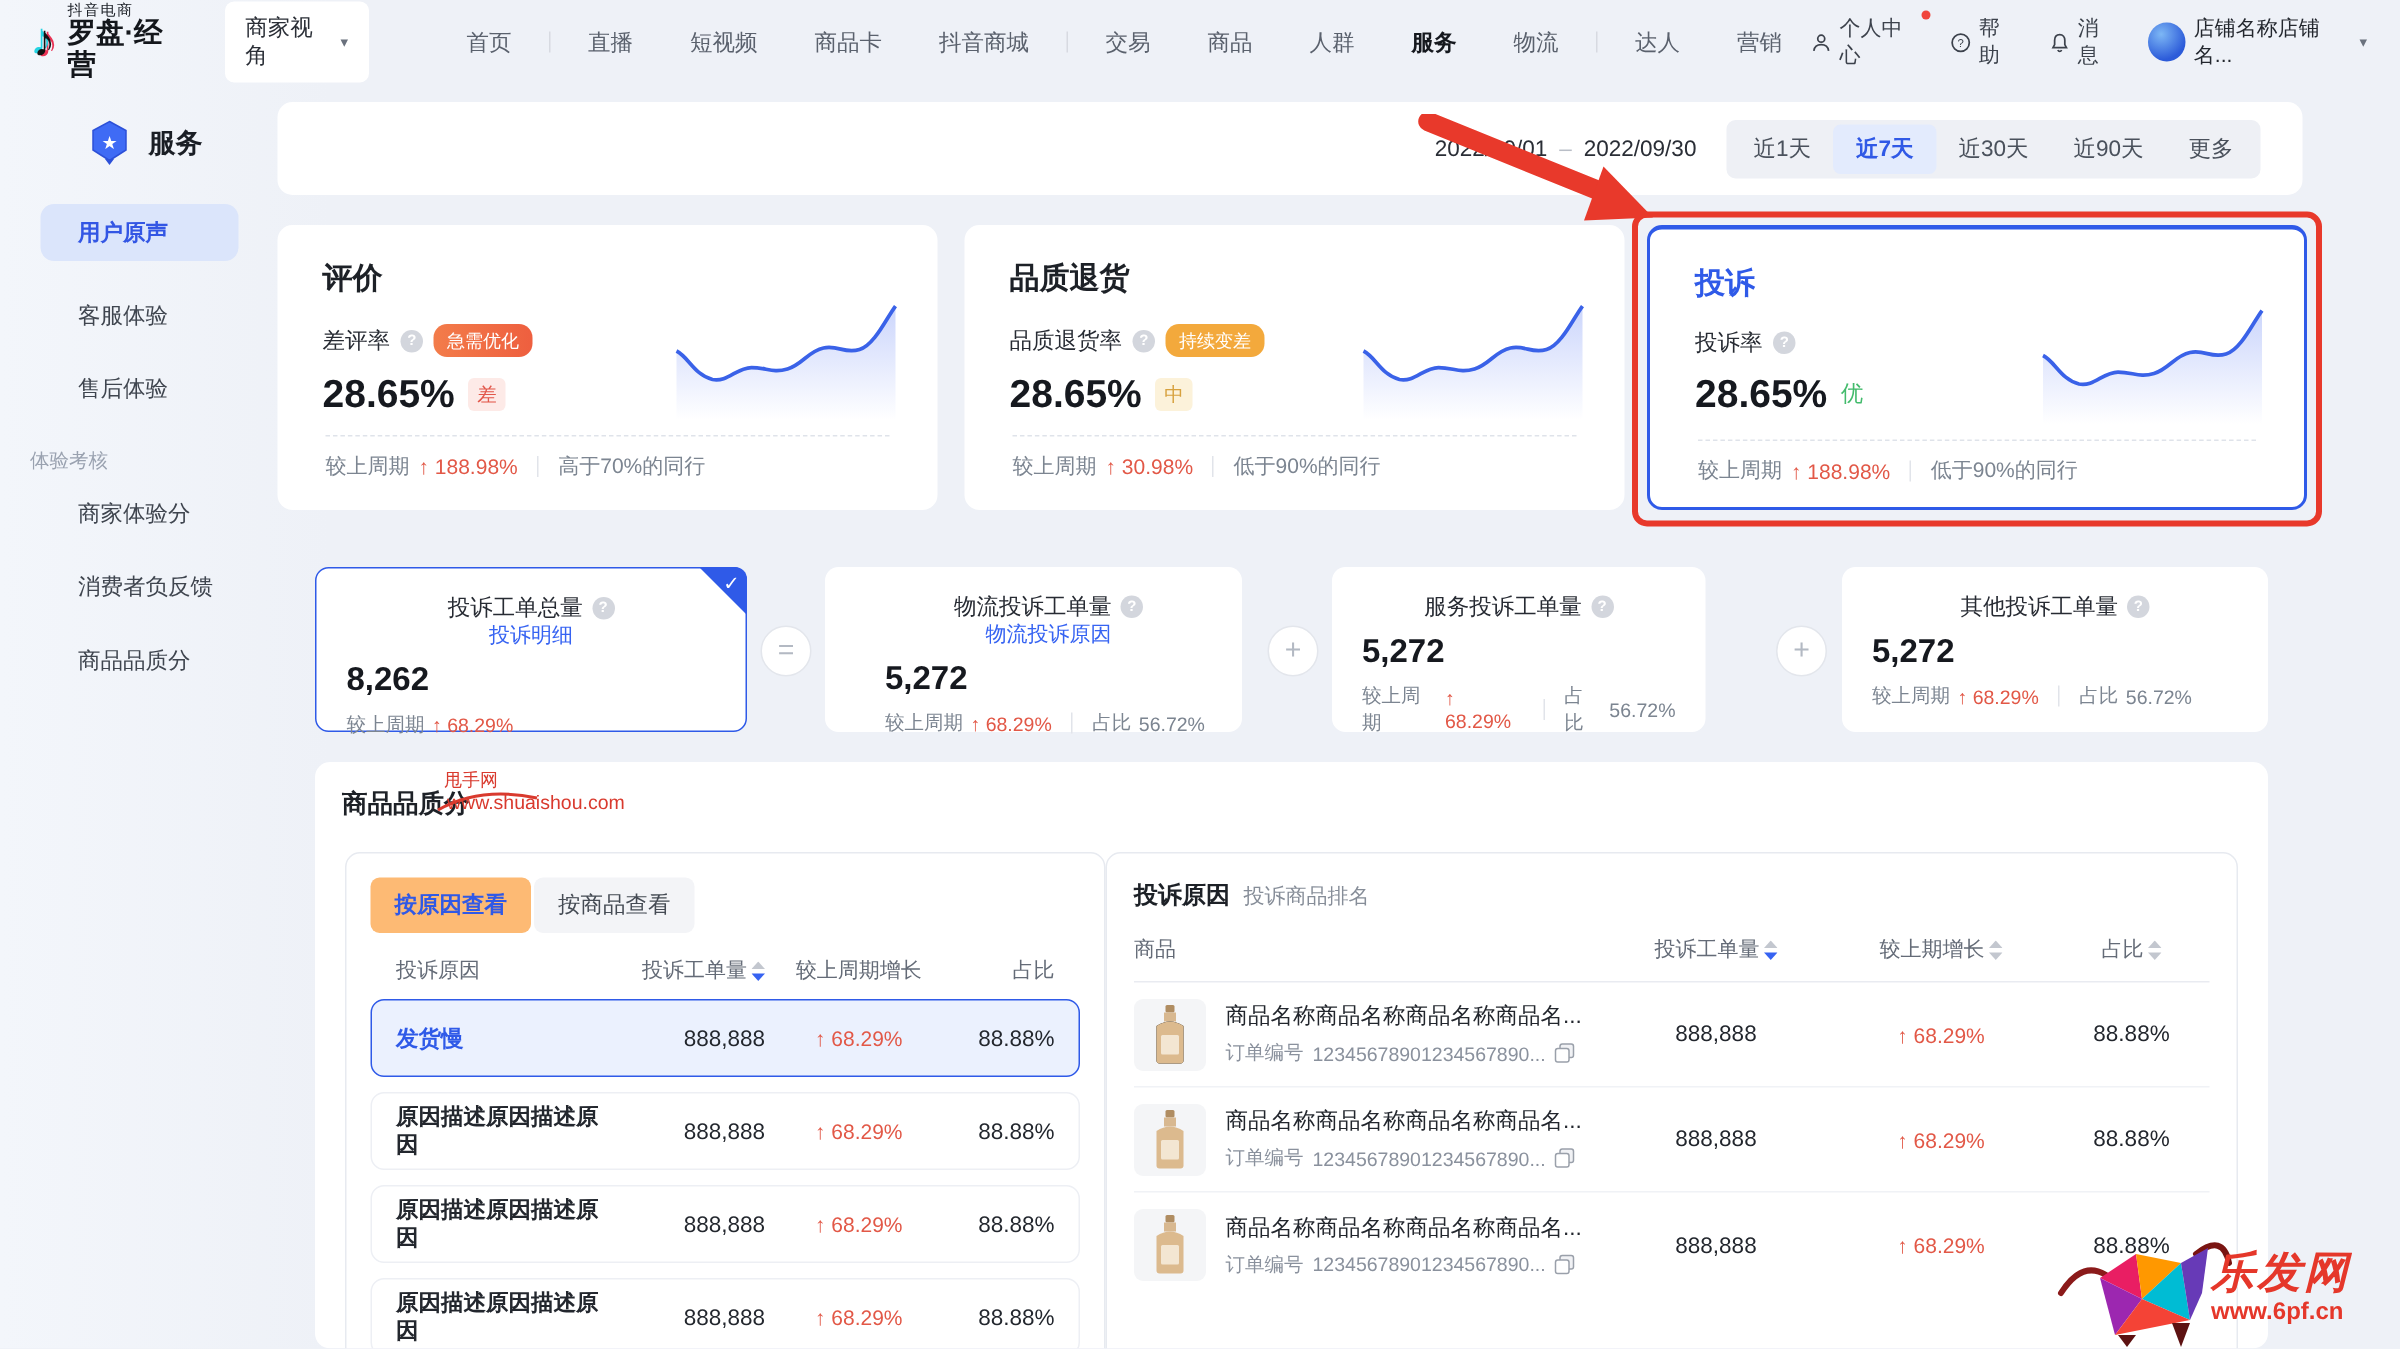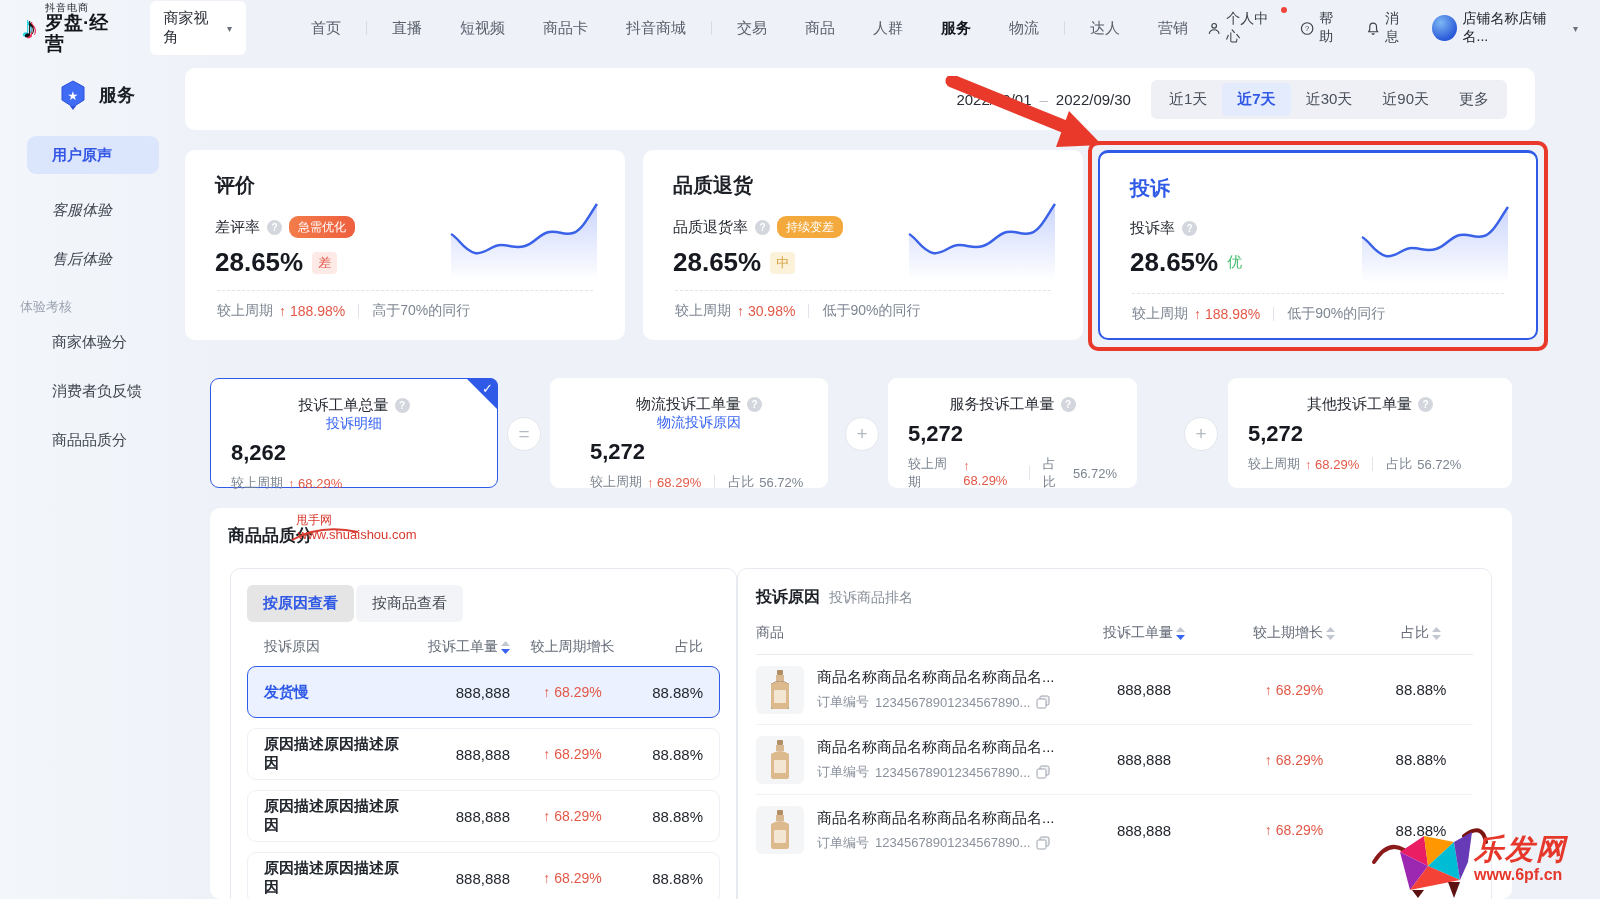--- a/index.html
+++ b/index.html
@@ -89,21 +89,21 @@
   .wm1 { position:absolute; left:86px; top:4px; font-size:12px; color:#d93a2e; z-index:4; }
   .wm2 { position:absolute; left:88px; top:19px; font-size:13px; color:#d93a2e; z-index:4; }
   .wm-swoosh { position:absolute; left:80px; top:14px; z-index:4; }
 
   .panel { position:absolute; border:1px solid #e7eaf0; border-radius:10px; background:#fff; }
   .panel.left { left:20px; top:60px; width:507px; height:340px; padding:16px; }
   .panel.right { left:527px; top:60px; width:755px; height:340px; padding:18px 18px 0 18px; }
 
   .tabs { display:flex; gap:2px; }
   .tab { padding:9px 16px; font-size:15px; color:#454b54; background:#f3f4f7; border-radius:6px; cursor:pointer; }
-  .tab.active { background:#e5e5e5; color:#3059e6; font-weight:bold; }
+  .tab.active { background:#fdba74; color:#3059e6; font-weight:bold; }
 
   .r-grid { display:grid; grid-template-columns:1fr 100px 125px 68px; align-items:center; }
   .r-head { margin-top:16px; padding:0 17px; font-size:14px; color:#646b77; }
   .r-head .c2 { justify-self:end; display:flex; align-items:center; gap:3px; }
   .r-head .c3 { justify-self:center; }
   .r-head .c4 { justify-self:end; }
   .r-row { margin-top:10px; height:52px; padding:0 16px; border:1px solid #edeff4; border-radius:9px; cursor:pointer; }
   .r-row.sel { background:#ebf1fe; border:1.5px solid #2f5ae8; }
   .r-reason { font-size:15px; font-weight:bold; color:#23272e; }
   .r-row.sel .r-reason { color:#2f5ae8; }
@@ -204,21 +204,21 @@
       <span class="hexwrap">
         <svg width="30" height="30" viewBox="0 0 30 30">
             <path d="M15 1 L26 7 L26 20 L15 27 L4 20 L4 7 Z" fill="#3f6bf5" stroke="#2c50d8" stroke-width="1"></path>
             <path d="M12 26 L15 30 L18 26 Z" fill="#2c50d8"></path>
             <text x="15" y="19.5" font-size="12" text-anchor="middle" fill="#fff">★</text>
           </svg>
       </span>
       <span class="side-title">服务</span>
     </div>
     <div class="side-pill">用户原声</div>
-    <div style="margin-top:12px;font-style:italic;">
+    <div style="margin-top:12px;">
       <div class="side-item">客服体验</div>
       <div class="side-item">售后体验</div>
     </div>
     <div class="side-section">体验考核</div>
     <div>
       <div class="side-item">商家体验分</div>
       <div class="side-item">消费者负反馈</div>
       <div class="side-item">商品品质分</div>
     </div>
   </div>

